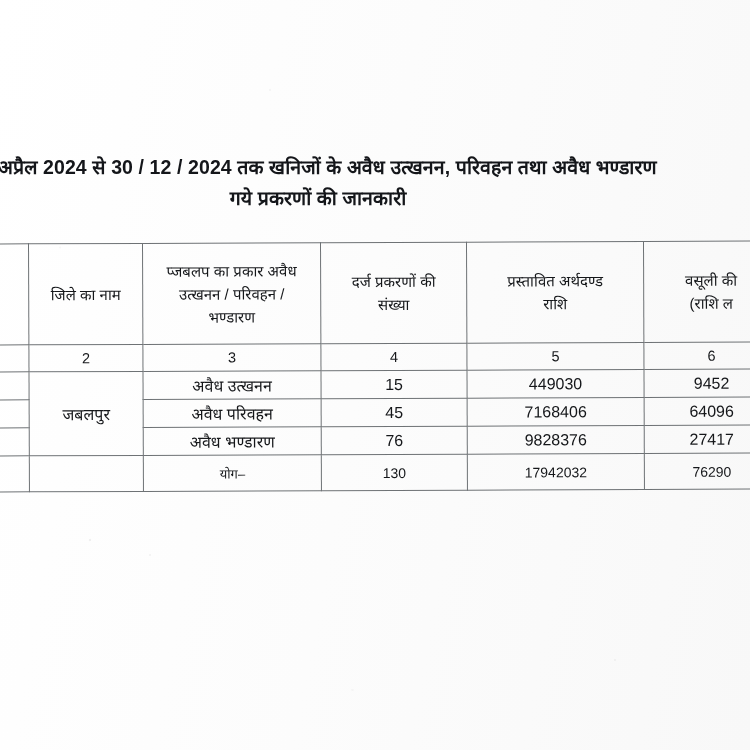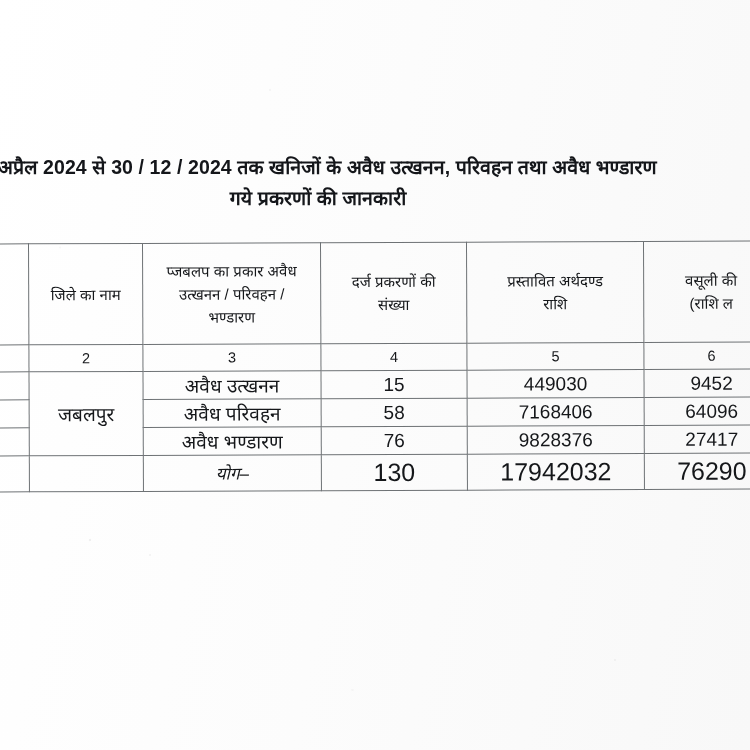--- a/index.html
+++ b/index.html
@@ -102,21 +102,21 @@
   }
 
   tr.numbering-row td {
     height: 26px;
     font-weight: 700;
     font-size: 14.5px;
   }
 
   tr.data-row td {
     height: 27px;
-    font-size: 19px;
+    font-size: 16px;
   }
   td.district-cell {
     font-size: 15.5px;
   }
   td.case-type {
     text-align: center;
     font-size: 15.5px;
   }
   td.num {
     text-align: center;
@@ -125,28 +125,27 @@
     border-radius: 14px;
   }
   td.num-6 {
     text-align: right;
     padding-right: 4px;
   }
 
   tr.total-row td {
     height: 35px;
     font-weight: 700;
-    font-size: 25px;
+    font-size: 14px;
   }
   tr.total-row td.total-label {
     font-weight: 400;
-    font-size: 17px;
+    font-size: 13px;
     text-align: center;
     padding-right: 52px;
-    font-style: italic;
   }
   tr.total-row td.num-6 {
     text-align: right;
     padding-right: 4px;
   }
 
   
   #report-table {
     transform: rotate(-0.22deg);
     transform-origin: 50% 0;
@@ -213,21 +212,21 @@
         <td class="district-cell" rowspan="3">जबलपुर</td>
         <td class="case-type">अवैध उत्खनन</td>
         <td class="num">15</td>
         <td class="num">449030</td>
         <td class="num num-6">9452</td>
       </tr>
 
       <tr class="data-row">
         <td></td>
         <td class="case-type">अवैध परिवहन</td>
-        <td class="num">58</td>
+        <td class="num">45</td>
         <td class="num">7168406</td>
         <td class="num num-6">64096</td>
       </tr>
 
       <tr class="data-row">
         <td></td>
         <td class="case-type">अवैध भण्डारण</td>
         <td class="num">76</td>
         <td class="num">9828376</td>
         <td class="num num-6">27417</td>

